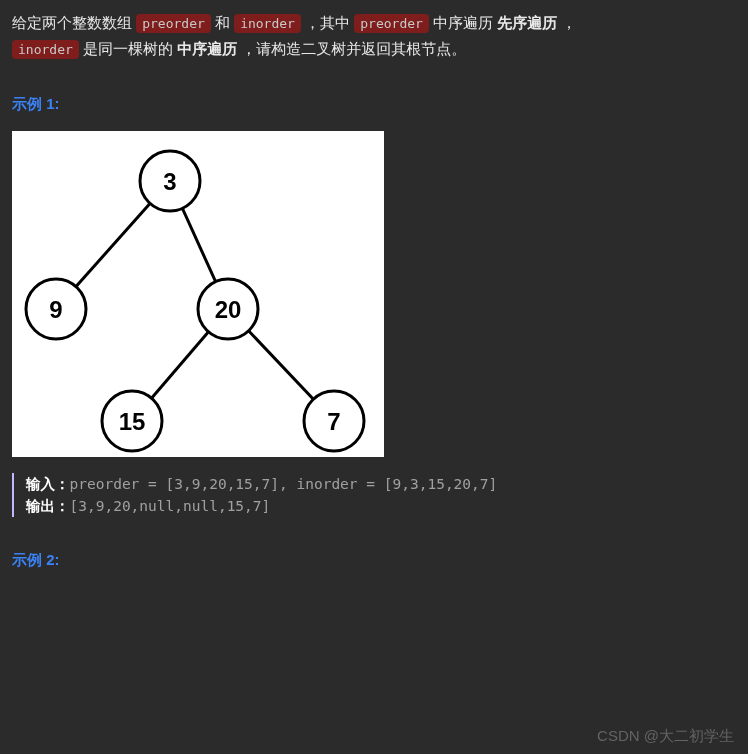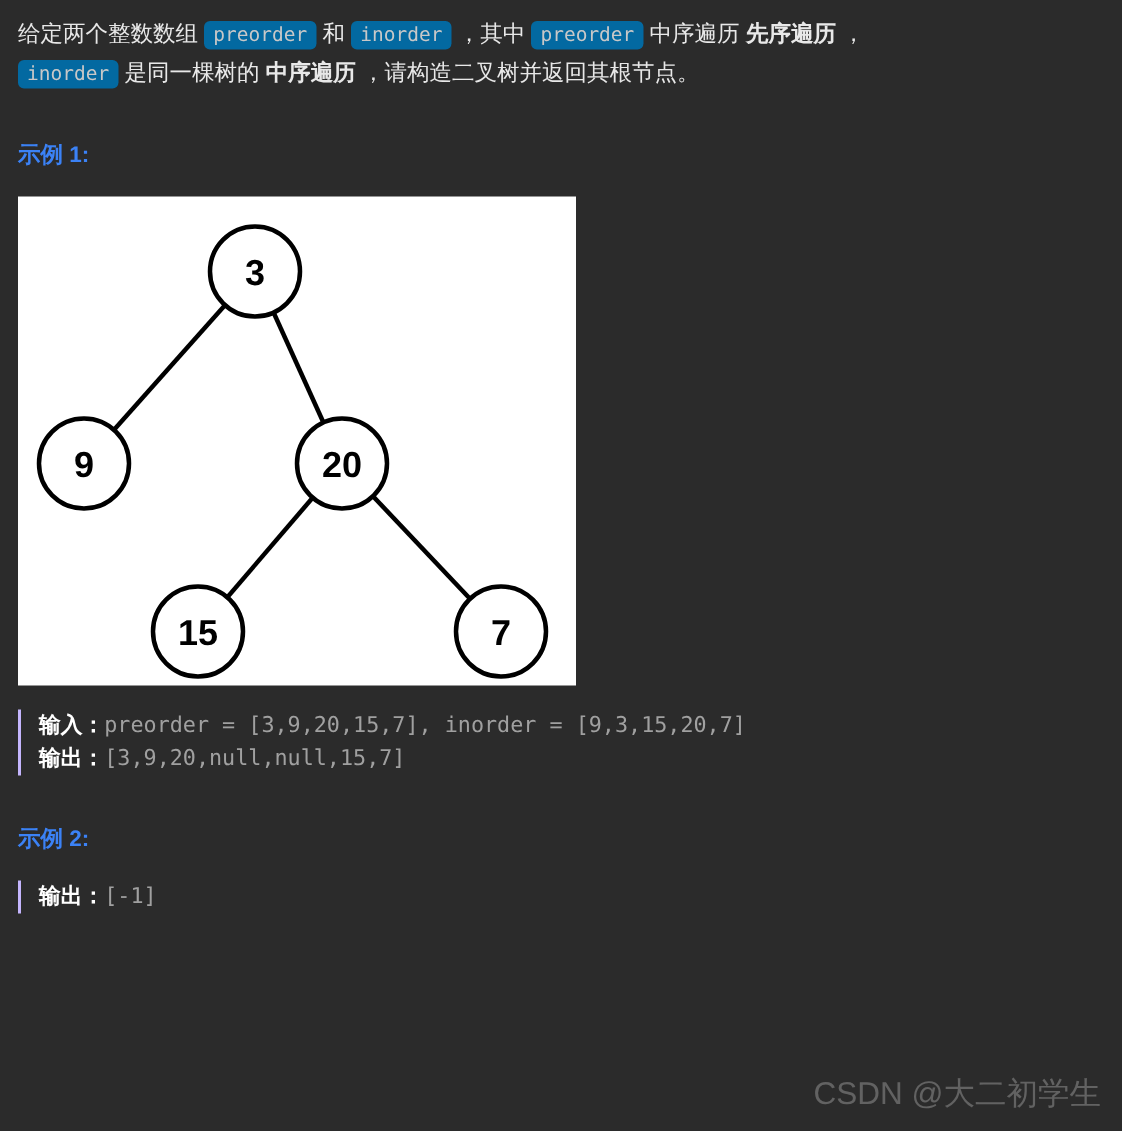--- a/index.html
+++ b/index.html
@@ -10,21 +10,21 @@
       font-size: 15px;
       line-height: 1.7;
       padding: 10px 12px;
       width: 748px;
       height: 754px;
       position: relative;
       overflow: hidden;
     }
     .desc { margin-bottom: 28px; }
     .code-inline {
-      background: #0369a1;
+      background: #7f1d1d;
       color: #c8c8c8;
       font-family: "Menlo", "Consolas", monospace;
       font-size: 13px;
       padding: 2px 6px;
       border-radius: 4px;
     }
     .bold { font-weight: 700; }
     .heading {
       font-weight: 700;
       color: #3b82f6;
@@ -47,21 +47,21 @@
       font-size: 14.5px;
       line-height: 1.55;
     }
     .io-label { font-weight: 700; color: #fff; }
     .io-value { color: #a0a0a0; }
     .watermark {
       position: absolute;
       bottom: 6px;
       right: 14px;
       color: rgba(200,200,200,0.35);
-      font-size: 21px;
+      font-size: 15px;
       font-family: -apple-system, "PingFang SC", sans-serif;
     }
   </style>
 </head>
 <body>
 
 <div class="desc">
   <span>给定两个整数数组 </span>
   <span class="code-inline">preorder</span>
   <span> 和 </span>
@@ -116,18 +116,15 @@
     <span class="io-label">输入：</span><span class="io-value">preorder = [3,9,20,15,7], inorder = [9,3,15,20,7]</span>
   </div>
   <div>
     <span class="io-label">输出：</span><span class="io-value">[3,9,20,null,null,15,7]</span>
   </div>
 </div>
 
 <div class="heading">示例 2:</div>
 
 <div class="io-block">
-  <div>
-    <span class="io-label">输出：</span><span class="io-value">[-1]</span>
-  </div>
 </div>
 
 <div class="watermark">CSDN @大二初学生</div>
 
 </body></html>

